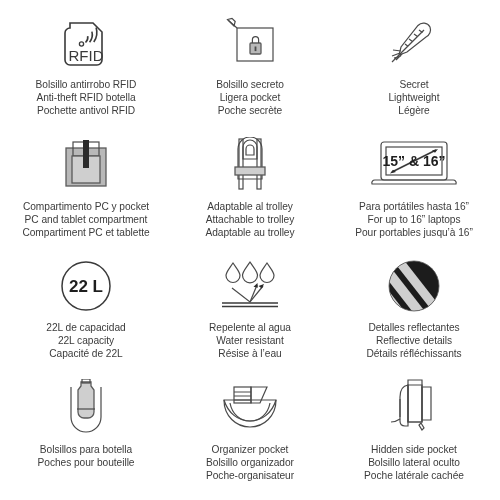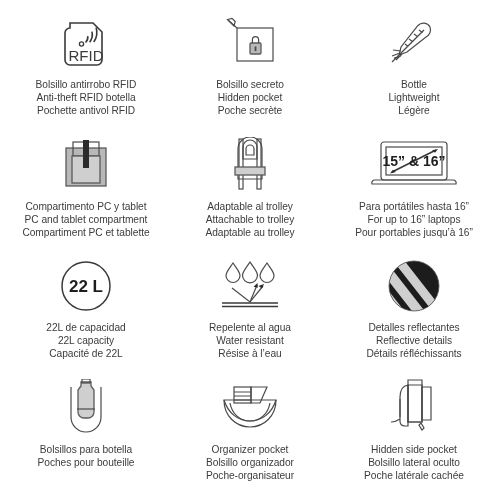--- a/index.html
+++ b/index.html
@@ -101,52 +101,52 @@
         <rect class="st-thin" x="15" y="11" width="36" height="33" fill="#ffffff"></rect>
         <path class="st-thin" d="M15 11 L6 3"></path>
         <path class="st-thin" d="M5.5 2.5 l4.5 -1.2 l3.2 3.2 l-1.2 4.5 z" fill="#d8d8d8"></path>
         <rect class="fill-gray" x="28" y="26" width="11" height="11" rx="1"></rect>
         <path class="st-thin" d="M30.4 26 v-3.2 a3.1 3.1 0 0 1 6.2 0 v3.2" fill="none"></path>
         <rect x="32.6" y="29.5" width="1.8" height="4.6" fill="#4a4a4a"></rect>
       </svg>
     </div>
     <div class="caption">
       <div>Bolsillo secreto</div>
-      <div>Hidden pocket</div>
+      <div>Ligera pocket</div>
       <div>Poche secrète</div>
     </div>
   </div>
 
   <div class="cell">
     <div class="icon-box">
       <svg width="52" height="52" viewBox="0 0 52 52">
         <path class="st-thin" d="M42 10 a7.5 7.5 0 0 0 -12 -1.5 L13 30 l-2 8 l8 -3 L38 20 a8 8 0 0 0 4 -10 z" fill="#ffffff"></path>
         <path class="st-thin" d="M12 37 L36 13"></path>
         <path class="st-thin" d="M26 17 l3.5 2.5 M31 13 l3.5 2.5 M21 22 l3.5 2.5 M17 27 l3 2.2"></path>
         <path class="st-thin" d="M11 38 L4 45 M12 36 L4 39 M13 34 L5 33 M14 37 L8 43 M13 39 L6 41"></path>
       </svg>
     </div>
     <div class="caption">
-      <div>Bottle</div>
+      <div>Secret</div>
       <div>Lightweight</div>
       <div>Légère</div>
     </div>
   </div>
 
   <div class="cell">
     <div class="icon-box">
       <svg width="56" height="54" viewBox="0 0 56 54">
         <rect class="fill-gray" x="8" y="10" width="40" height="38"></rect>
         <rect class="st-thin" x="15" y="4" width="26" height="14" fill="#ffffff"></rect>
         <rect class="fill-light" x="14" y="18" width="28" height="27"></rect>
         <rect class="fill-dark" x="25" y="2" width="6" height="28"></rect>
       </svg>
     </div>
     <div class="caption">
-      <div>Compartimento PC y tablet</div>
+      <div>Compartimento PC y pocket</div>
       <div>PC and tablet compartment</div>
       <div>Compartiment PC et tablette</div>
     </div>
   </div>
 
   <div class="cell">
     <div class="icon-box">
       <svg width="46" height="56" viewBox="0 0 46 56">
         <path class="st-thin" d="M11 12 a12 12 0 0 1 24 0 v30 h-24 z" fill="#ffffff"></path>
         <path class="st-thin" d="M16 10 a7 7 0 0 1 14 0 v12 h-14 z" fill="#ffffff"></path>

